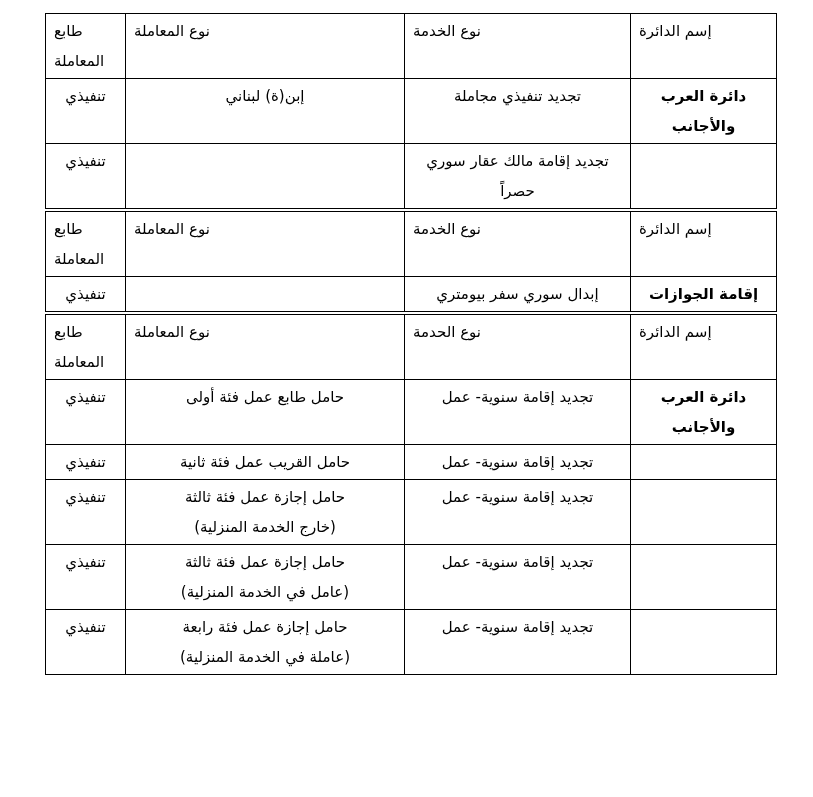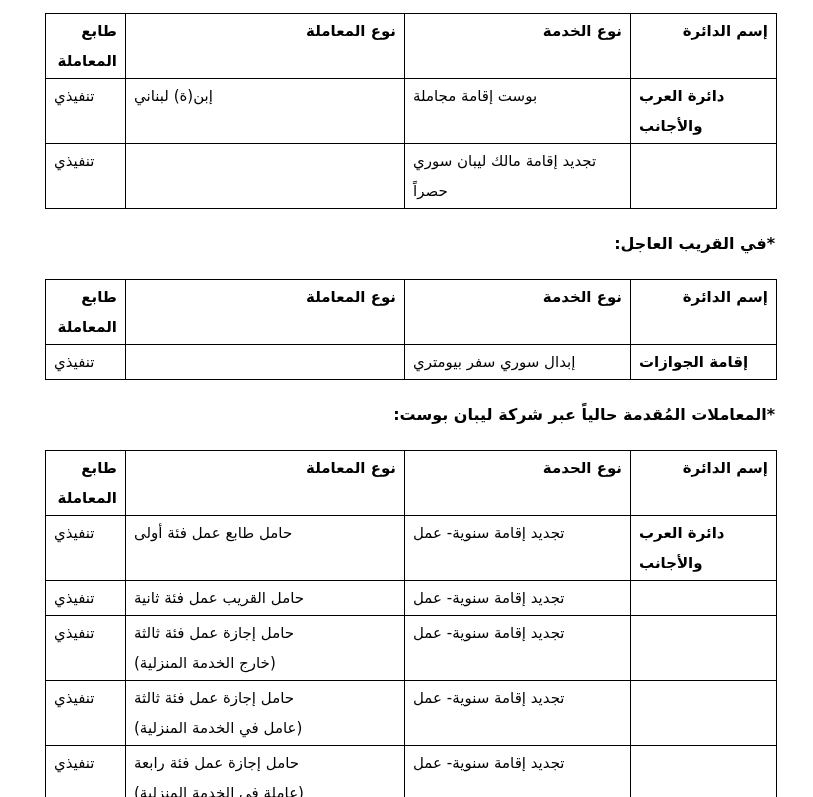--- a/index.html
+++ b/index.html
@@ -26,25 +26,25 @@
   table.doc-table td {
     border: 1px solid #000000;
     padding: 2px 8px;
     line-height: 30px;
     font-size: 15px;
     vertical-align: top;
     white-space: pre-line;
     overflow: hidden;
   }
   table.doc-table th {
-    font-weight: 700;
-    text-align: right;
+    font-weight: 400;
+    text-align: left;
   }
   table.doc-table td {
-    text-align: left;
+    text-align: center;
     font-weight: 400;
   }
   table.doc-table td:first-child {
     font-weight: 700;
     margin-left: 30px;
   }
   col.c-dept   { width: 146px; }
   col.c-serv   { width: 226px; }
   col.c-trans  { width: 279px; }
   col.c-stamp  { width: 80px; }
@@ -75,35 +75,34 @@
         <tr>
           <th>إسم الدائرة</th>
           <th>نوع الخدمة</th>
           <th>نوع المعاملة</th>
           <th>طابع المعاملة</th>
         </tr>
       </thead>
       <tbody>
         <tr>
           <td>دائرة العرب والأجانب</td>
-          <td>بوست إقامة مجاملة</td>
+          <td>تجديد تنفيذي مجاملة</td>
           <td>إبن(ة) لبناني</td>
           <td>تنفيذي</td>
         </tr>
         <tr>
           <td></td>
-          <td>تجديد إقامة مالك ليبان سوري
+          <td>تجديد إقامة مالك عقار سوري
 حصراً</td>
           <td></td>
           <td>تنفيذي</td>
         </tr>
       </tbody>
     </table>
 
-  <div class="section-heading">*في القريب العاجل:</div>
 
   <table class="doc-table" id="tbl-soon">
       <colgroup>
         <col class="c-dept">
         <col class="c-serv">
         <col class="c-trans">
         <col class="c-stamp">
       </colgroup>
       <thead>
         <tr>
@@ -116,21 +115,20 @@
       <tbody>
         <tr>
           <td>إقامة الجوازات</td>
           <td>إبدال سوري سفر بيومتري</td>
           <td></td>
           <td>تنفيذي</td>
         </tr>
       </tbody>
     </table>
 
-  <div class="section-heading">*المعاملات المُقدمة حالياً عبر شركة ليبان بوست:</div>
 
   <table class="doc-table" id="tbl-libanpost">
       <colgroup>
         <col class="c-dept">
         <col class="c-serv">
         <col class="c-trans">
         <col class="c-stamp">
       </colgroup>
       <thead>
         <tr>

